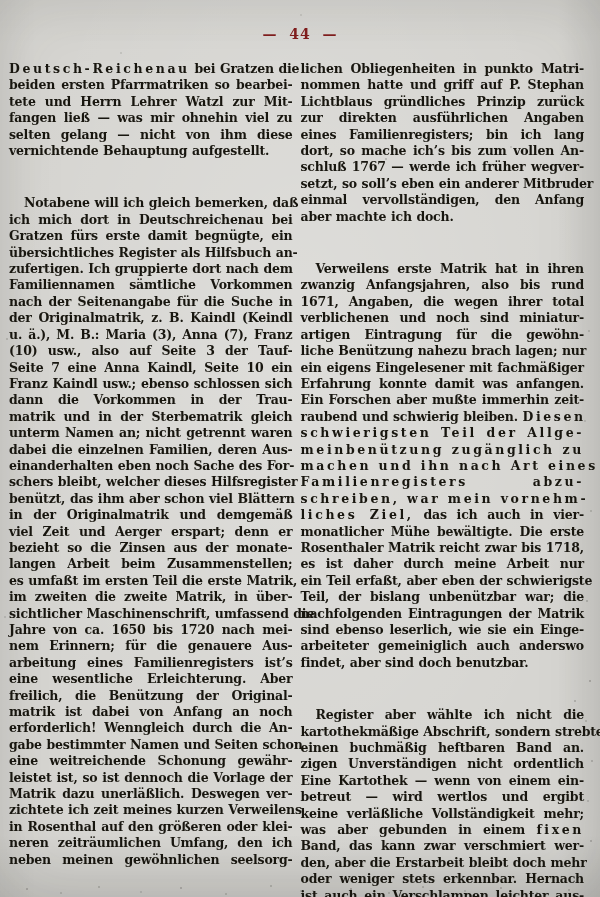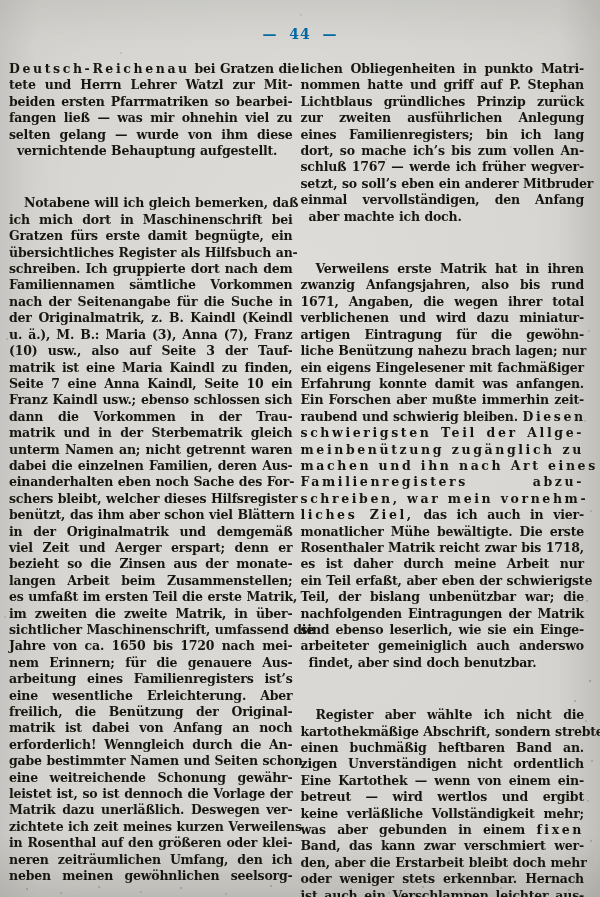--- a/index.html
+++ b/index.html
@@ -13,21 +13,21 @@
     position:absolute;inset:0;
     background:
       radial-gradient(ellipse at 50% 40%, rgba(255,255,255,0.20), rgba(0,0,0,0) 70%),
       linear-gradient(to right, rgba(0,0,0,0.04), rgba(0,0,0,0) 6%, rgba(0,0,0,0) 93%, rgba(0,0,0,0.07)),
       linear-gradient(to bottom, rgba(0,0,0,0.03), rgba(0,0,0,0) 5%, rgba(0,0,0,0) 93%, rgba(0,0,0,0.09));
     box-shadow: inset 0 0 70px rgba(60,58,50,0.10);
   }
   .page-number{
     position:absolute;top:26px;left:0;right:0;
     text-align:center;
-    font-size:14px;font-weight:700;color:#0369a1;
+    font-size:14px;font-weight:700;color:#7f1d1d;
     letter-spacing:1px;
     word-spacing:6px;
   }
   .columns{
     position:absolute;top:61px;left:9px;width:582px;
     display:flex;gap:8px;
   }
   .col{width:283.5px;}
   .para{margin:0;}
   .para + .para{margin-top:8px;}
@@ -36,21 +36,21 @@
     line-height:16.4px;
     font-weight:700;
     color:#18160f;
     letter-spacing:-0.2px;
     word-spacing:0.5px;
     text-align:justify;
     text-align-last:justify;
     white-space:nowrap;
     overflow:visible;
   }
-  .line.lastleft{text-align-last:left;white-space:normal;margin-left:8px;}
+  .line.lastleft{text-align-last:left;white-space:normal;}
   .para.indent .line:first-child{text-indent:15px;margin-top:36px;}
   .sp{letter-spacing:2.6px;}
   
   .speck{position:absolute;width:2px;height:2px;border-radius:50%;background:transparent;}
   .speck.bottom{
     left:20px;top:884px;
     box-shadow:
       6px 4px 0 rgba(50,48,42,.28), 40px 8px 0 rgba(50,48,42,.20), 78px 2px 0 rgba(50,48,42,.25),
       120px 7px 0 rgba(50,48,42,.18), 160px 3px 0 rgba(50,48,42,.28), 205px 9px 0 rgba(50,48,42,.22),
       250px 1px 0 rgba(50,48,42,.25), 292px 6px 0 rgba(50,48,42,.18), 330px 4px 0 rgba(50,48,42,.30),
@@ -81,38 +81,37 @@
 <div class="speck bottom"></div>
 <div class="speck rightedge"></div>
 <div class="speck scatter"></div>
 
 <div class="page-number">— 44 —</div>
 
 <div class="columns">
   <div class="col" id="col-left">
       <div class="para">
         <div class="line"><span class="sp">Deutsch-Reichenau</span><span> bei Gratzen die</span></div>
+        <div class="line">beiden ersten Pfarrmatriken so bearbei-</div>
         <div class="line">tete und Herrn Lehrer Watzl zur Mit-</div>
-        <div class="line">beiden ersten Pfarrmatriken so bearbei-</div>
         <div class="line">fangen ließ — was mir ohnehin viel zu</div>
-        <div class="line">selten gelang — wurde von ihm diese</div>
+        <div class="line">selten gelang — nicht von ihm diese</div>
         <div class="line lastleft">vernichtende Behauptung aufgestellt.</div>
       </div>
       <div class="para indent">
         <div class="line">Notabene will ich gleich bemerken, daß</div>
-        <div class="line">ich mich dort in Maschinenschrift bei</div>
+        <div class="line">ich mich dort in Deutschreichenau bei</div>
         <div class="line">Gratzen fürs erste damit begnügte, ein</div>
         <div class="line">übersichtliches Register als Hilfsbuch an-</div>
-        <div class="line">schreiben. Ich gruppierte dort nach dem</div>
+        <div class="line">zufertigen. Ich gruppierte dort nach dem</div>
         <div class="line">Familiennamen sämtliche Vorkommen</div>
         <div class="line">nach der Seitenangabe für die Suche in</div>
         <div class="line">der Originalmatrik, z. B. Kaindl (Keindl</div>
         <div class="line">u. ä.), M. B.: Maria (3), Anna (7), Franz</div>
         <div class="line">(10) usw., also auf Seite 3 der Tauf-</div>
-        <div class="line">matrik ist eine Maria Kaindl zu finden,</div>
         <div class="line">Seite 7 eine Anna Kaindl, Seite 10 ein</div>
         <div class="line">Franz Kaindl usw.; ebenso schlossen sich</div>
         <div class="line">dann die Vorkommen in der Trau-</div>
         <div class="line">matrik und in der Sterbematrik gleich</div>
         <div class="line">unterm Namen an; nicht getrennt waren</div>
         <div class="line">dabei die einzelnen Familien, deren Aus-</div>
         <div class="line">einanderhalten eben noch Sache des For-</div>
         <div class="line">schers bleibt, welcher dieses Hilfsregister</div>
         <div class="line">benützt, das ihm aber schon viel Blättern</div>
         <div class="line">in der Originalmatrik und demgemäß</div>
@@ -137,33 +136,33 @@
         <div class="line">in Rosenthal auf den größeren oder klei-</div>
         <div class="line">neren zeiträumlichen Umfang, den ich</div>
         <div class="line">neben meinen gewöhnlichen seelsorg-</div>
       </div>
     </div>
   <div class="col" id="col-right">
       <div class="para">
         <div class="line">lichen Obliegenheiten in punkto Matri-</div>
         <div class="line">nommen hatte und griff auf P. Stephan</div>
         <div class="line">Lichtblaus gründliches Prinzip zurück</div>
-        <div class="line">zur zweiten ausführlichen Anlegung</div>
+        <div class="line">zur direkten ausführlichen Angaben</div>
         <div class="line">eines Familienregisters; bin ich lang</div>
         <div class="line">dort, so mache ich’s bis zum vollen An-</div>
         <div class="line">schluß 1767 — werde ich früher wegver-</div>
         <div class="line">setzt, so soll’s eben ein anderer Mitbruder</div>
         <div class="line">einmal vervollständigen, den Anfang</div>
         <div class="line lastleft">aber machte ich doch.</div>
       </div>
       <div class="para indent">
         <div class="line">Verweilens erste Matrik hat in ihren</div>
         <div class="line">zwanzig Anfangsjahren, also bis rund</div>
         <div class="line">1671, Angaben, die wegen ihrer total</div>
-        <div class="line">verblichenen und wird dazu miniatur-</div>
+        <div class="line">verblichenen und noch sind miniatur-</div>
         <div class="line">artigen Eintragung für die gewöhn-</div>
         <div class="line">liche Benützung nahezu brach lagen; nur</div>
         <div class="line">ein eigens Eingelesener mit fachmäßiger</div>
         <div class="line">Erfahrung konnte damit was anfangen.</div>
         <div class="line">Ein Forschen aber mußte immerhin zeit-</div>
         <div class="line"><span>raubend und schwierig bleiben. </span><span class="sp">Diesen</span></div>
         <div class="line sp">schwierigsten Teil der Allge-</div>
         <div class="line sp">meinbenützung zugänglich zu</div>
         <div class="line sp">machen und ihn nach Art eines</div>
         <div class="line sp">Familienregisters abzu-</div>

